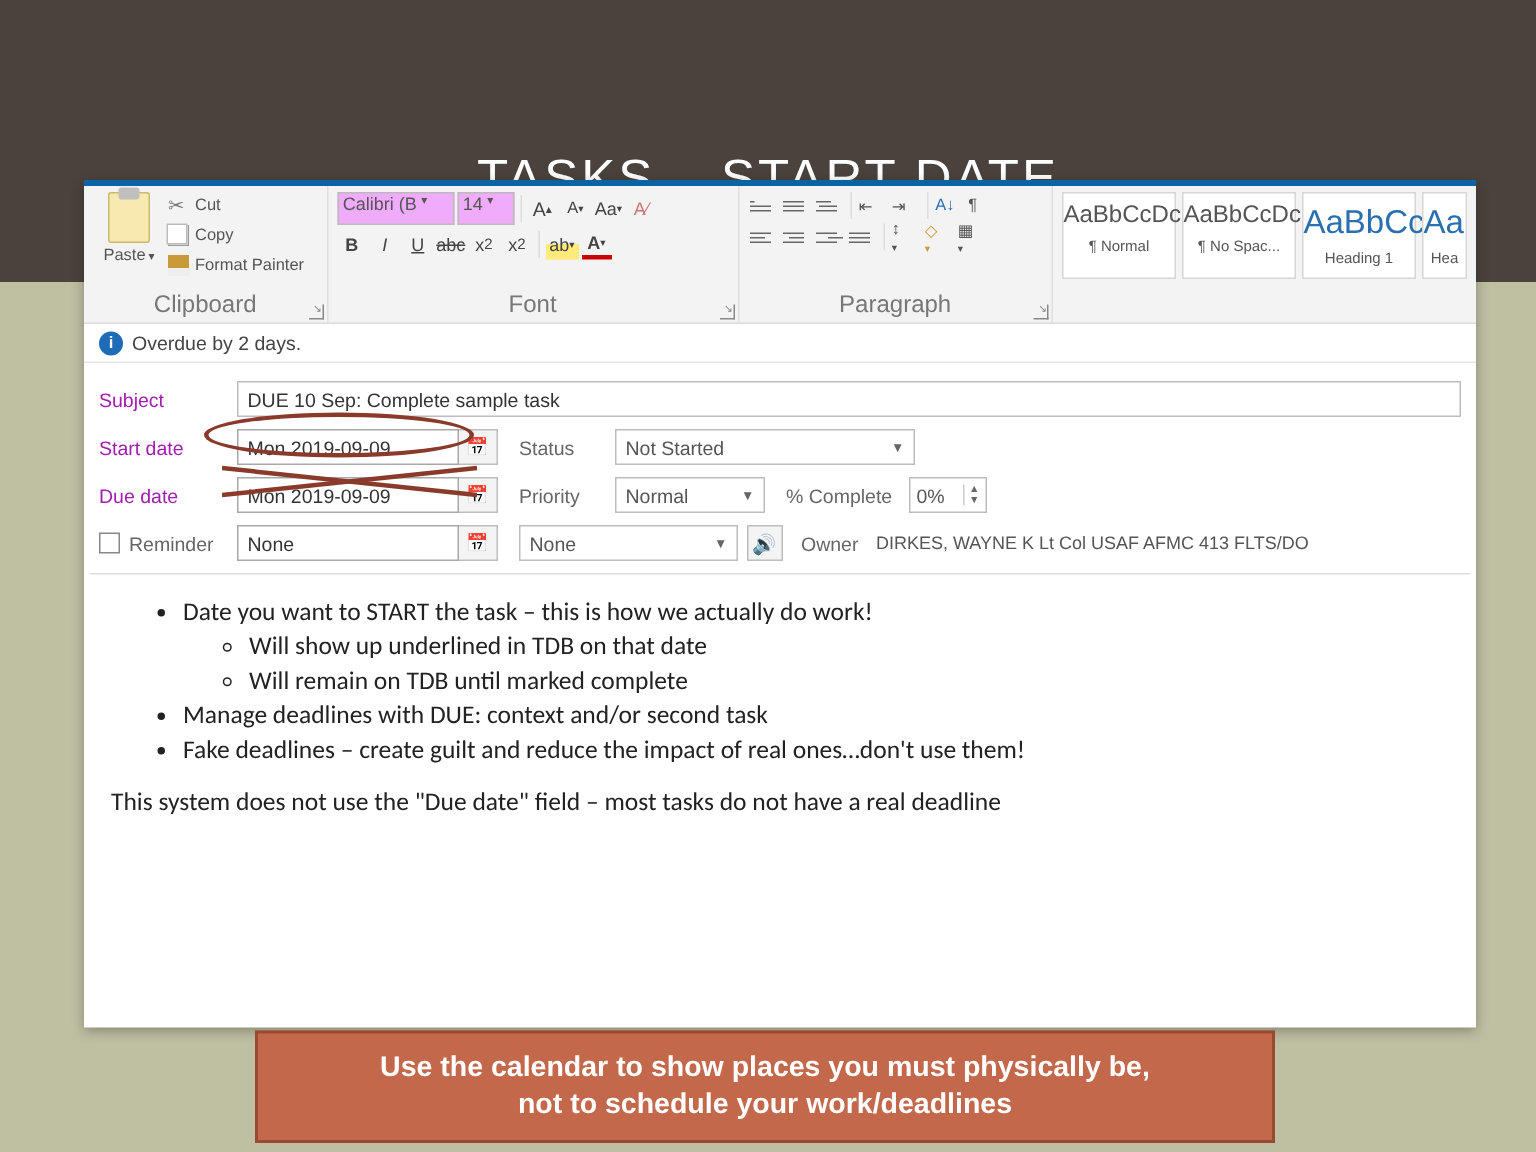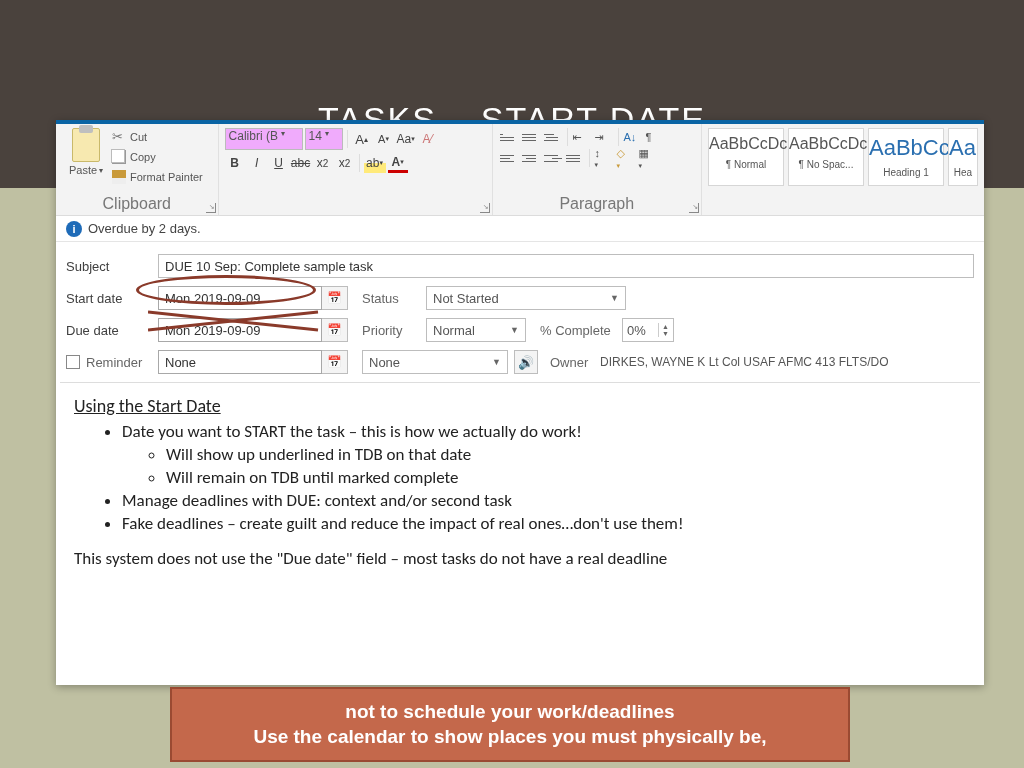--- a/index.html
+++ b/index.html
@@ -78,24 +78,24 @@
   .styles-wrap { display:flex; align-items:center; }
   
   .info-bar {
     height: 26px; background:#fff; border-bottom:1px solid #e5e5e5;
     display:flex; align-items:center; padding:0 10px; font-size:13px; color:#444;
   }
   .info-icon { width:16px; height:16px; border-radius:50%; background:#1e6bb8; color:#fff; display:flex; align-items:center; justify-content:center; font-size:11px; font-weight:bold; margin-right:6px;}
   
   .form-area { padding: 8px 10px 4px; font-size:13px; color:#555;}
   .form-row { display:flex; align-items:center; height:32px; }
-  .flabel { width: 92px; color:#404040; }
+  .flabel { width: 92px; color:#a21caf; }
   .txt { border:1px solid #bdbdbd; background:#fff; height:24px; padding:0 6px; display:flex; align-items:center; color:#333; font-size:13px;}
   .txt.long { flex:1; }
-  .date-box { width:164px; border:1px solid #a8a8a8; }
+  .date-box { width:148px; border:1px solid #a8a8a8; }
   .cal-btn { width:26px; height:24px; border:1px solid #bdbdbd; border-left:none; background:#f4f4f4; display:flex; align-items:center; justify-content:center; font-size:12px; color:#777;}
   .flabel2 { width:64px; margin-left:14px; color:#666;}
   .combo2 { border:1px solid #bdbdbd; height:24px; display:flex; align-items:center; justify-content:space-between; padding:0 6px; background:#fff; }
   .combo2 .c2caret { font-size:9px; color:#666; margin-left:20px;}
   .spin { width:52px; height:24px; border:1px solid #bdbdbd; display:flex; align-items:center; justify-content:space-between; padding:0 4px;}
   .spin-btns { display:flex; flex-direction:column; font-size:7px; line-height:7px; color:#666; border-left:1px solid #ccc; padding-left:3px;}
   .chk { width:14px; height:14px; border:1px solid #888; margin-right:6px;}
   .snd-btn { width:24px; height:24px; border:1px solid #bdbdbd; background:#f4f4f4; margin-left:6px; display:flex; align-items:center; justify-content:center; color:#d4a53a;}
   .owner-lab { margin-left:12px; color:#666; width:50px;}
   .owner-val { color:#555; font-size:12px;}
@@ -194,20 +194,21 @@
           <div class="mini-btn">x<sub>2</sub></div>
           <div class="mini-btn">x<sup>2</sup></div>
           <div class="mini-sep"></div>
           <div class="mini-btn" style="background:linear-gradient(transparent 50%,#ffea7a 50%);width:22px">ab<span style="font-size:7px">▾</span></div>
           <div class="mini-btn" style="border-bottom:3px solid #c00">
               <b>A</b>
               <span style="font-size:7px">▾</span>
             </div>
         </div>
       </div>
+      <div class="rgroup-label">Font</div>
       <div class="launcher">↘</div>
     </div>
 
     <div class="rgroup" style="width:214px">
       <div>
         <div class="para-row">
           <div class="para-btn lines">
               <span style="width:3px"></span>
               <span style="width:14px"></span>
               <span style="width:14px"></span>
@@ -356,30 +357,29 @@
     <div class="circle-mark" style="top:33px; left:80px;"></div>
     <svg class="strike" style="top:64px; left:92px;" width="180" height="30">
       <line x1="0" y1="24" x2="170" y2="6"></line>
       <line x1="0" y1="6" x2="170" y2="24"></line>
     </svg>
   </div>
 
   <div style="height:1px;background:#ddd;margin:0 4px"></div>
 
   <div class="body-area">
-    <div class="body-h">Using the Start Date</div>
     <ul>
       <li>Date you want to START the task – this is how we actually do work!</li>
       <ul class="sub">
         <li>Will show up underlined in TDB on that date</li>
         <li>Will remain on TDB until marked complete</li>
       </ul>
       <li>Manage deadlines with DUE: context and/or second task</li>
       <li>Fake deadlines – create guilt and reduce the impact of real ones…don't use them!</li>
     </ul>
     <div class="body-p">This system does not use the "Due date" field – most tasks do not have a real deadline</div>
   </div>
 </div>
 
 <div class="callout">
+  <div>Use the calendar to show places you must physically be,</div>
   <div>not to schedule your work/deadlines</div>
-  <div>Use the calendar to show places you must physically be,</div>
 </div>
 
 </body></html>

